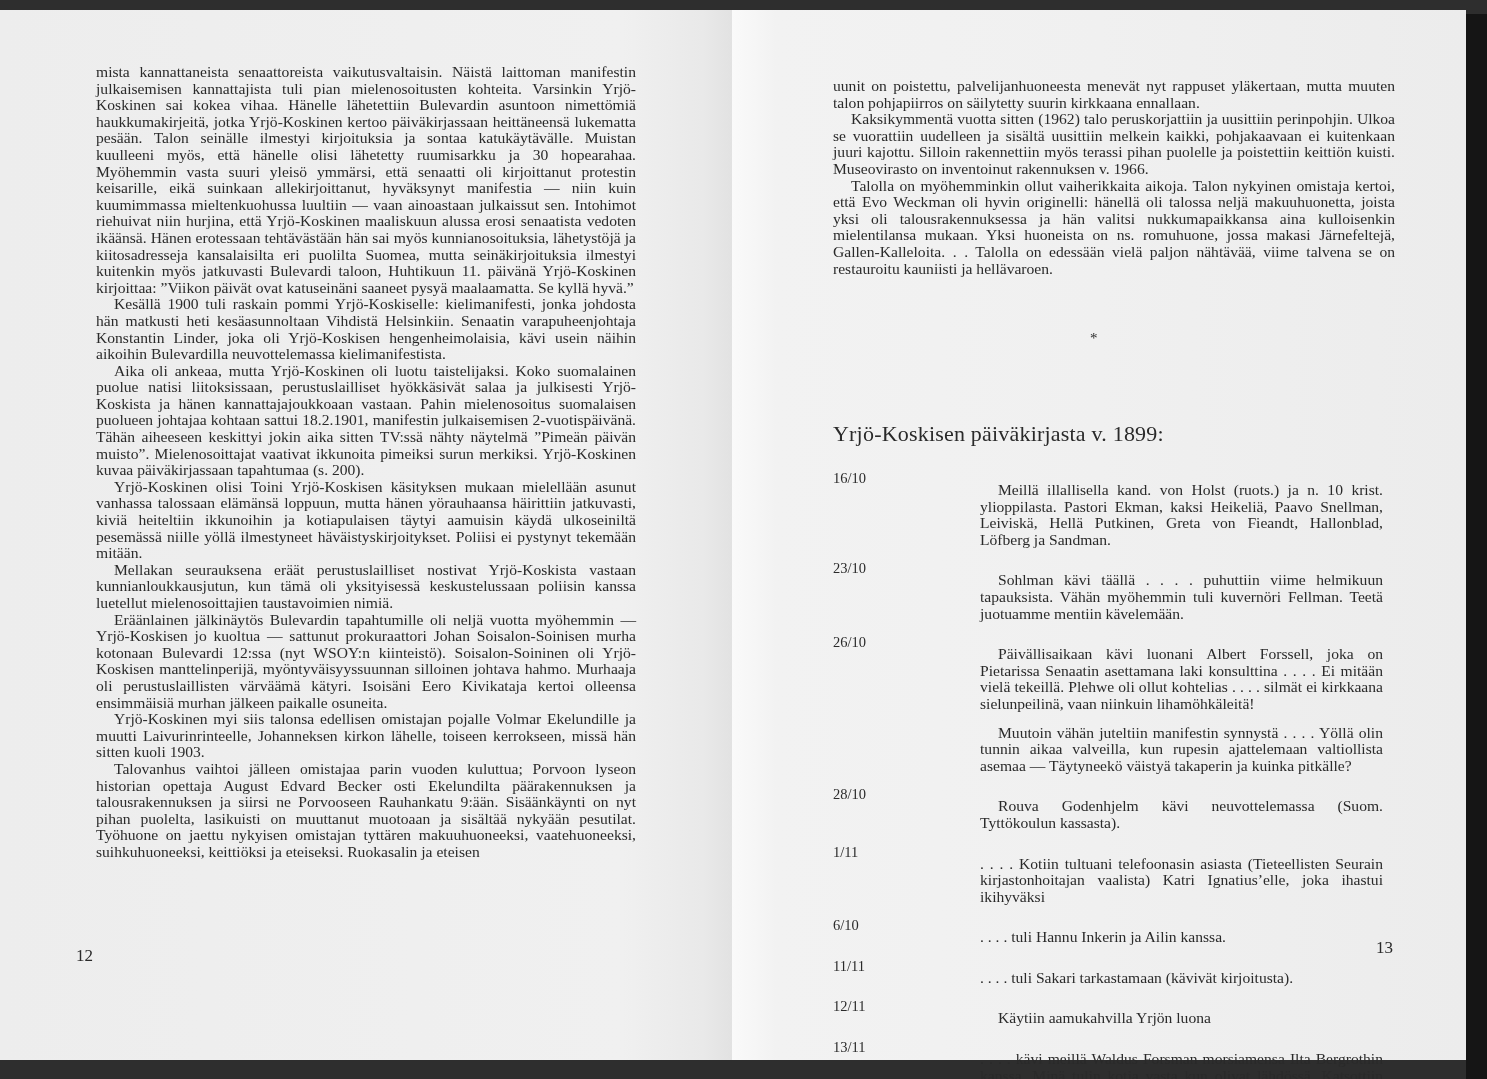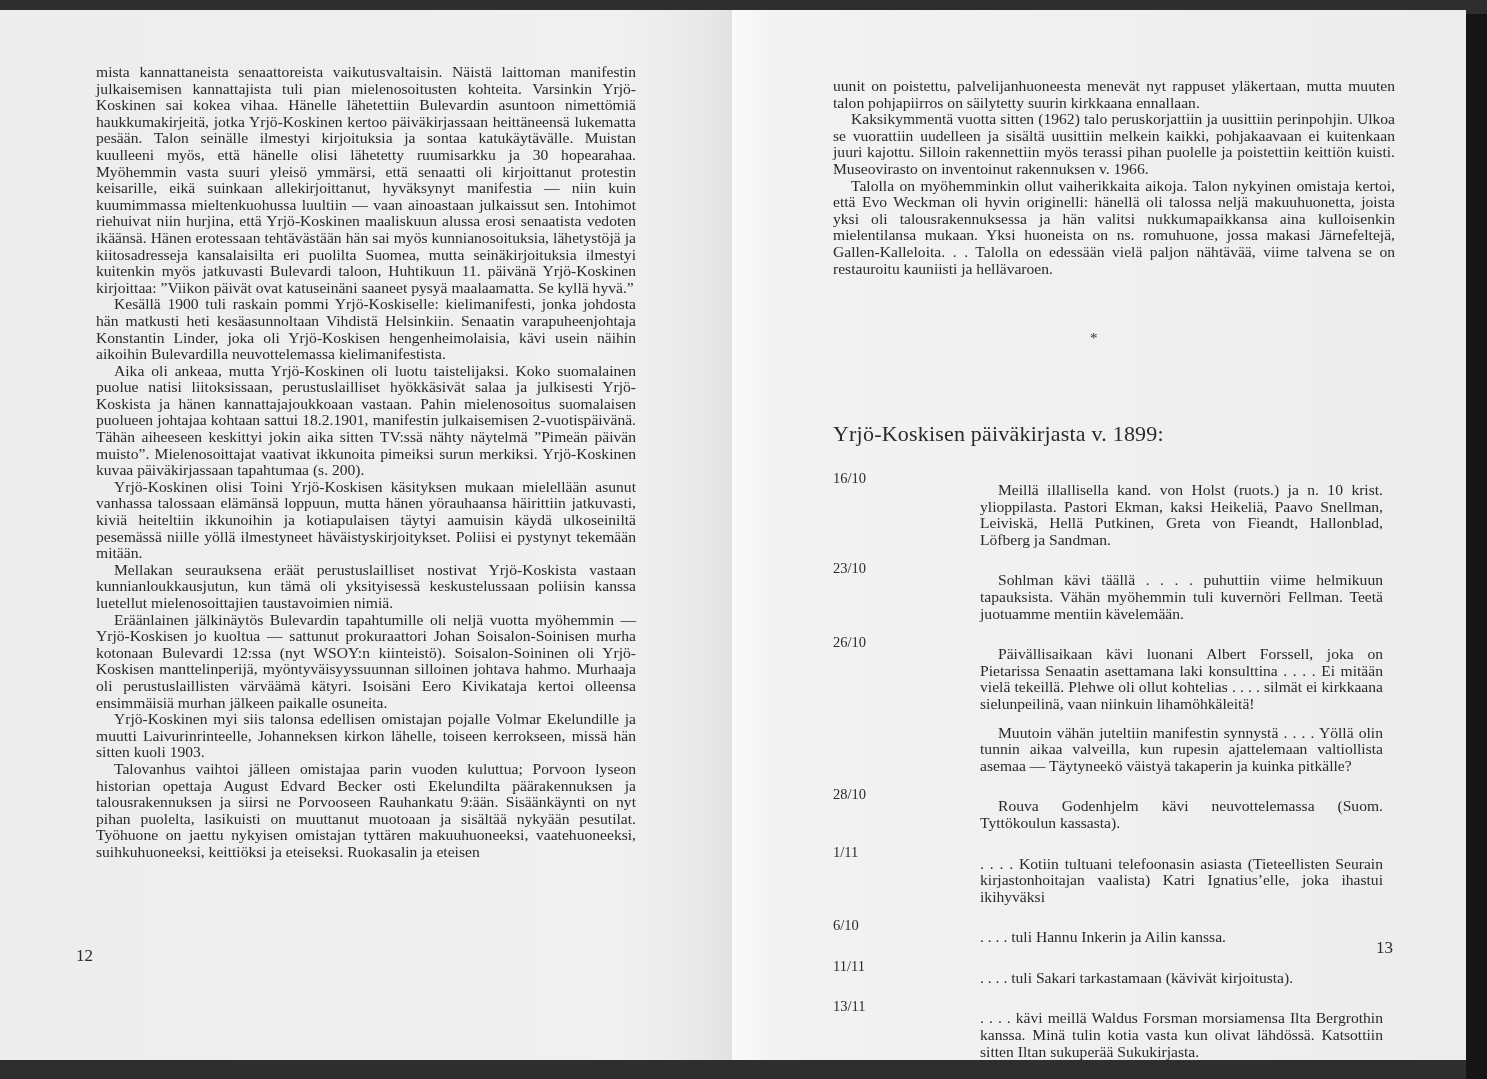--- a/index.html
+++ b/index.html
@@ -103,20 +103,26 @@
         <p class="p">. . . . tuli Hannu Inkerin ja Ailin kanssa.</p>
       </div>
   </div>
   <div class="entry">
     <span class="date">11/11</span>
     <div class="text">
         <p class="p">. . . . tuli Sakari tarkastamaan (kävivät kirjoitusta).</p>
       </div>
   </div>
   <div class="entry">
+    <span class="date">12/11</span>
+    <div class="text">
+        <p class="p indent">Käytiin aamukahvilla Yrjön luona</p>
+      </div>
+  </div>
+  <div class="entry">
     <span class="date">13/11</span>
     <div class="text">
         <p class="p">. . . . kävi meillä Waldus Forsman morsiamensa Ilta Bergrothin kanssa. Minä tulin kotia vasta kun olivat lähdössä. Katsottiin sitten Iltan sukuperää Sukukirjasta.</p>
       </div>
   </div>
   <div class="entry">
     <span class="date">16/11</span>
     <div class="text">
         <p class="p indent">Yrjö, pahasta yskästä mitenkuten selvinneenä, kävi meillä</p>
       </div>

